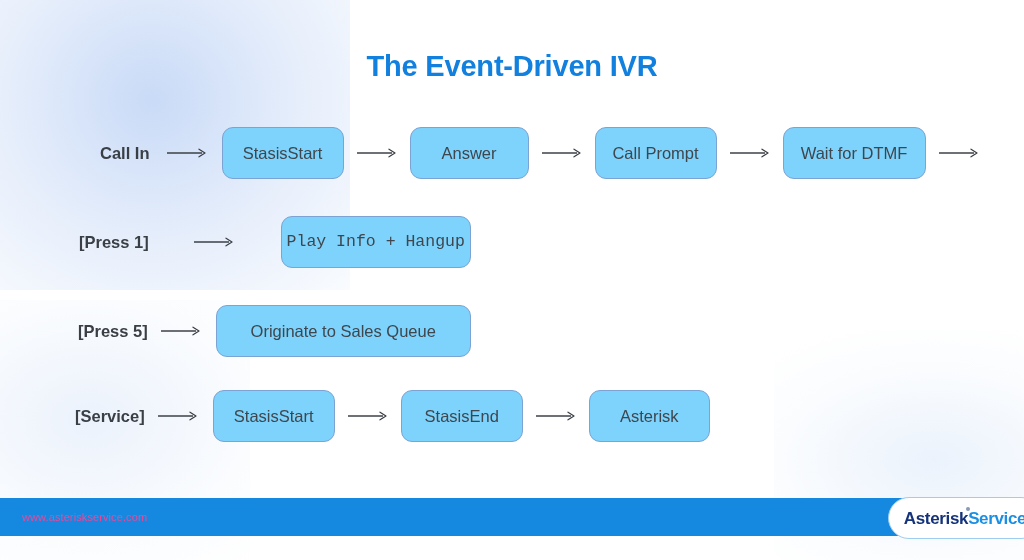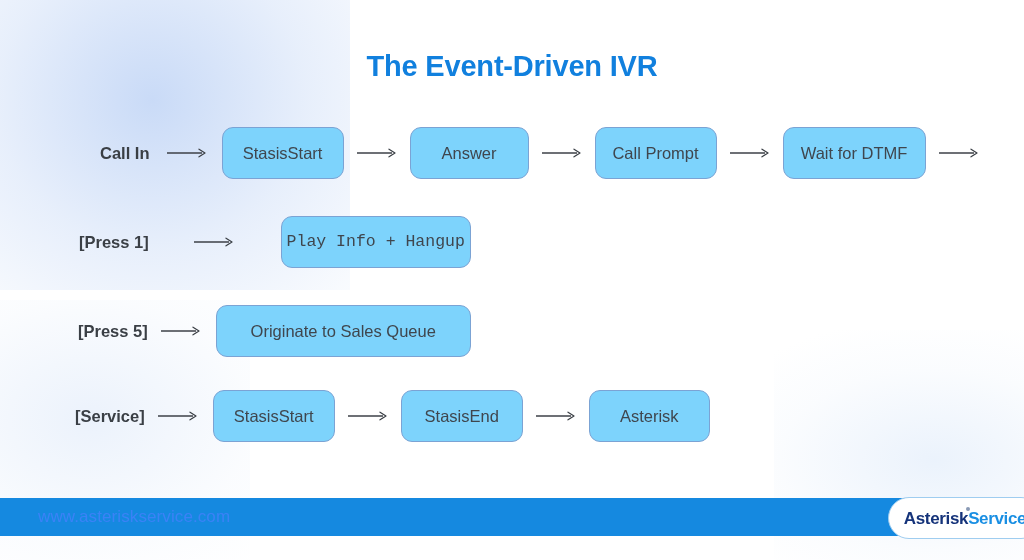--- a/index.html
+++ b/index.html
@@ -135,24 +135,24 @@
   .footer-bar {
     position: absolute;
     left: 0;
     right: 0;
     top: 498px;
     height: 38px;
     background: #1589e0;
   }
   .footer-url {
     position: absolute;
-    left: 38px;
+    left: 22px;
     top: 508px;
-    font-size: 17px;
-    color: #3b82f6;
+    font-size: 11px;
+    color: #ec4899;
     letter-spacing: 0.1px;
     line-height: 18px;
   }
   .logo-tab {
     position: absolute;
     left: 838px;
     top: 498px;
     width: 46px;
     height: 38px;
     background: #1589e0;

